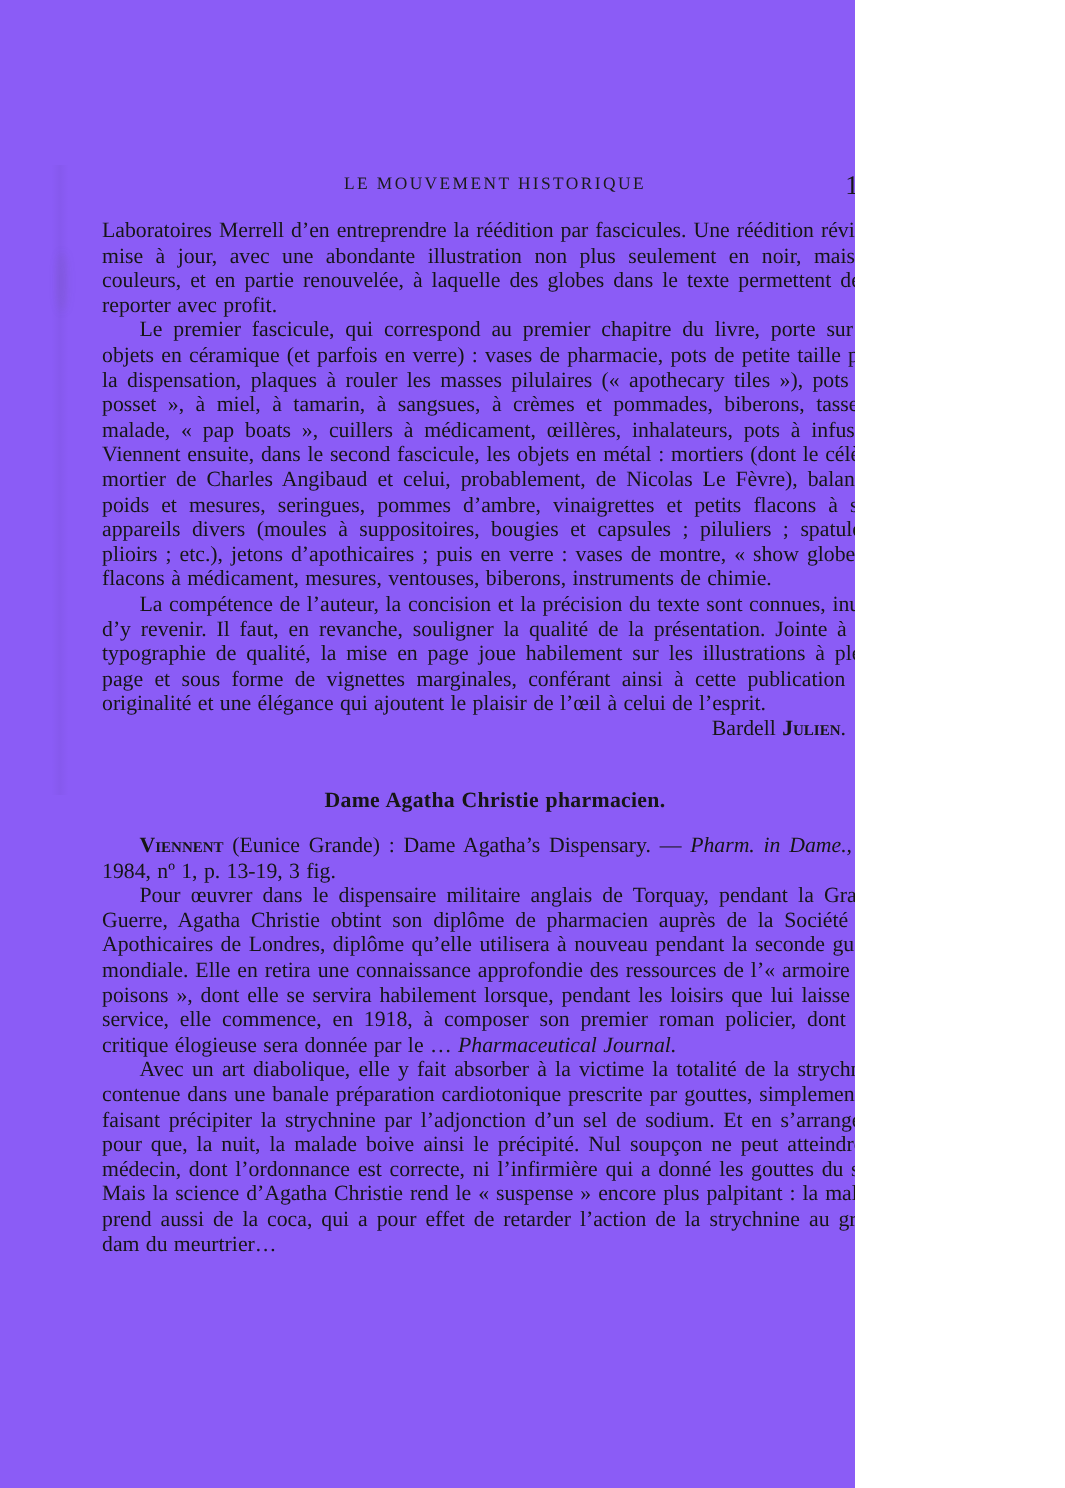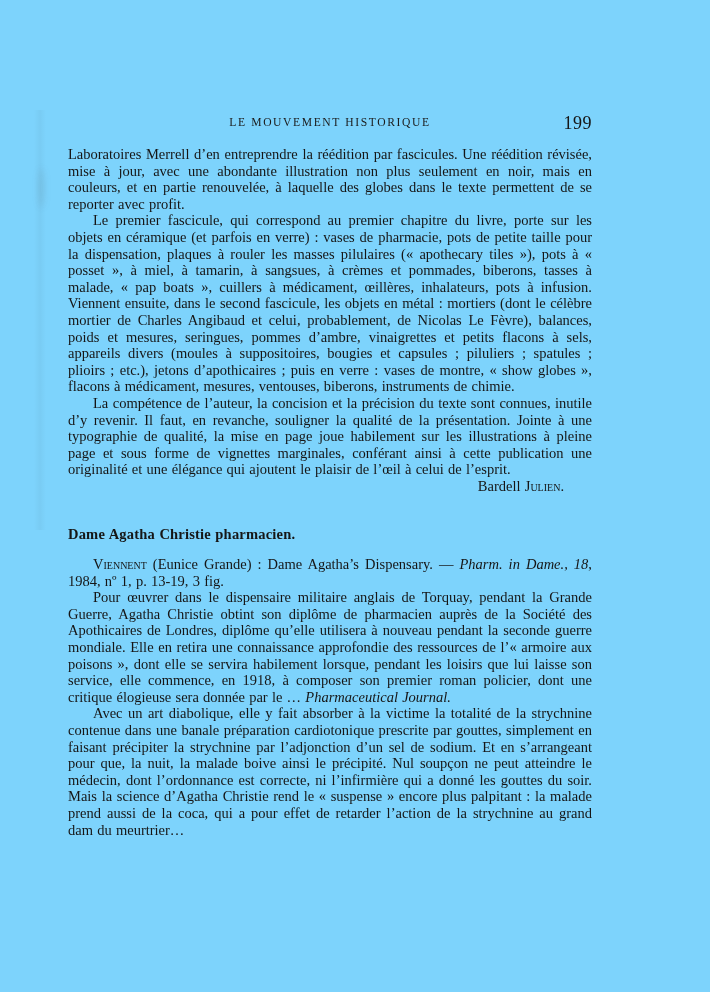--- a/index.html
+++ b/index.html
@@ -1,22 +1,22 @@
 <!DOCTYPE html>
 <html><head>
 <meta charset="utf-8">
 <style>
   html, body { margin: 0; padding: 0; }
   body { background: #ffffff; }
 
   .page {
     position: relative;
-    width: 710px;
+    width: 570px;
     height: 992px;
-    background: #7dd3fc;
+    background: #8b5cf6;
     font-family: "Liberation Serif", "DejaVu Serif", serif;
     color: #161616;
     overflow: hidden;
   }
 
   
   .scan-shadow {
     position: absolute;
     left: 34px;
     top: 110px;
@@ -76,26 +76,26 @@
     text-align: right;
     padding-right: 28px;
     text-indent: 0 !important;
   }
 
   .section-heading {
     font-size: 14.5px;
     line-height: 16.6px;
     font-weight: bold;
     margin: 32px 0 13px 0;
-    text-align: left;
+    text-align: center;
     letter-spacing: 0.2px;
   }
 
   .i  { font-style: italic; }
-  .sc { font-variant: small-caps; }
+  .sc { font-variant: small-caps; font-weight: bold; }
 </style>
 </head>
 <body>
 
 <div class="page">
 
   <div class="scan-shadow"></div>
   <div class="scan-smudge"></div>
 
   <header class="running-head">

